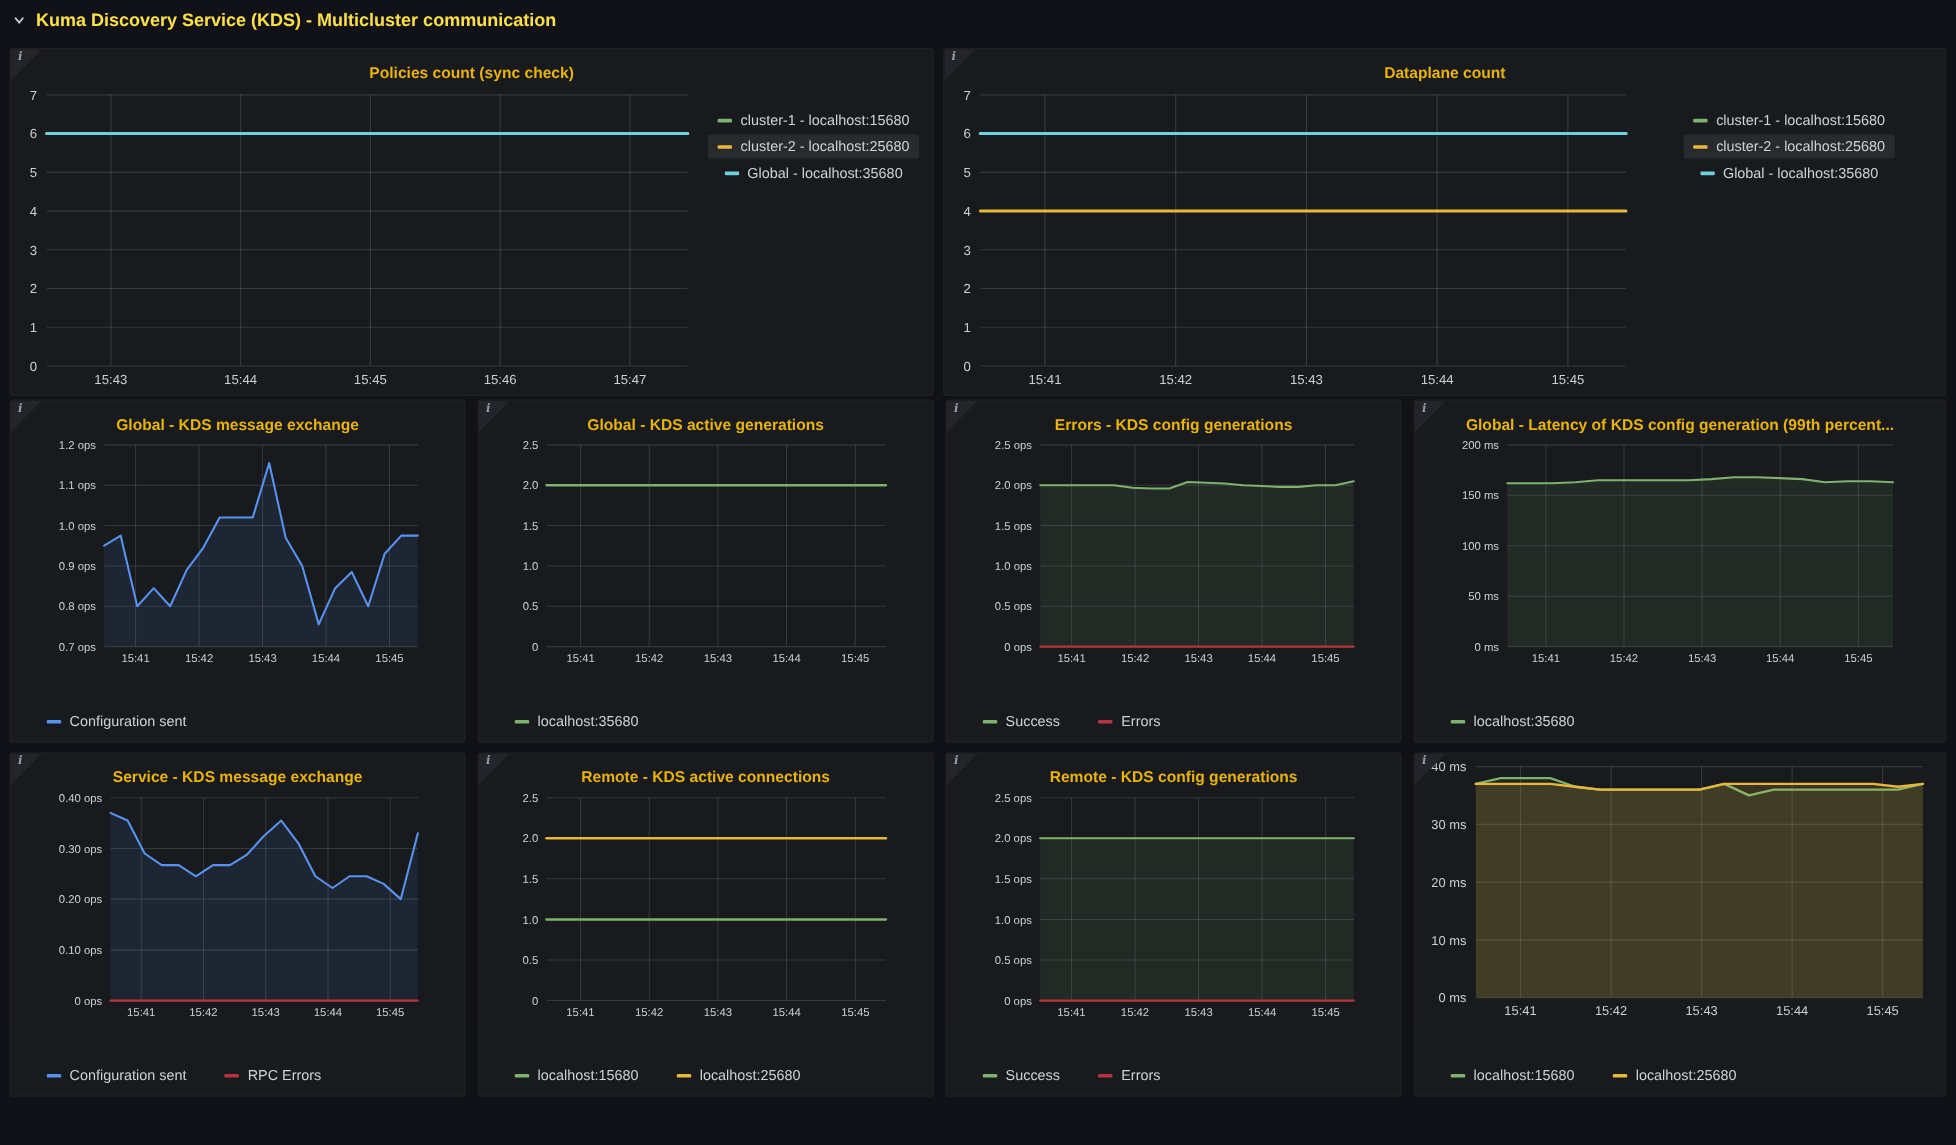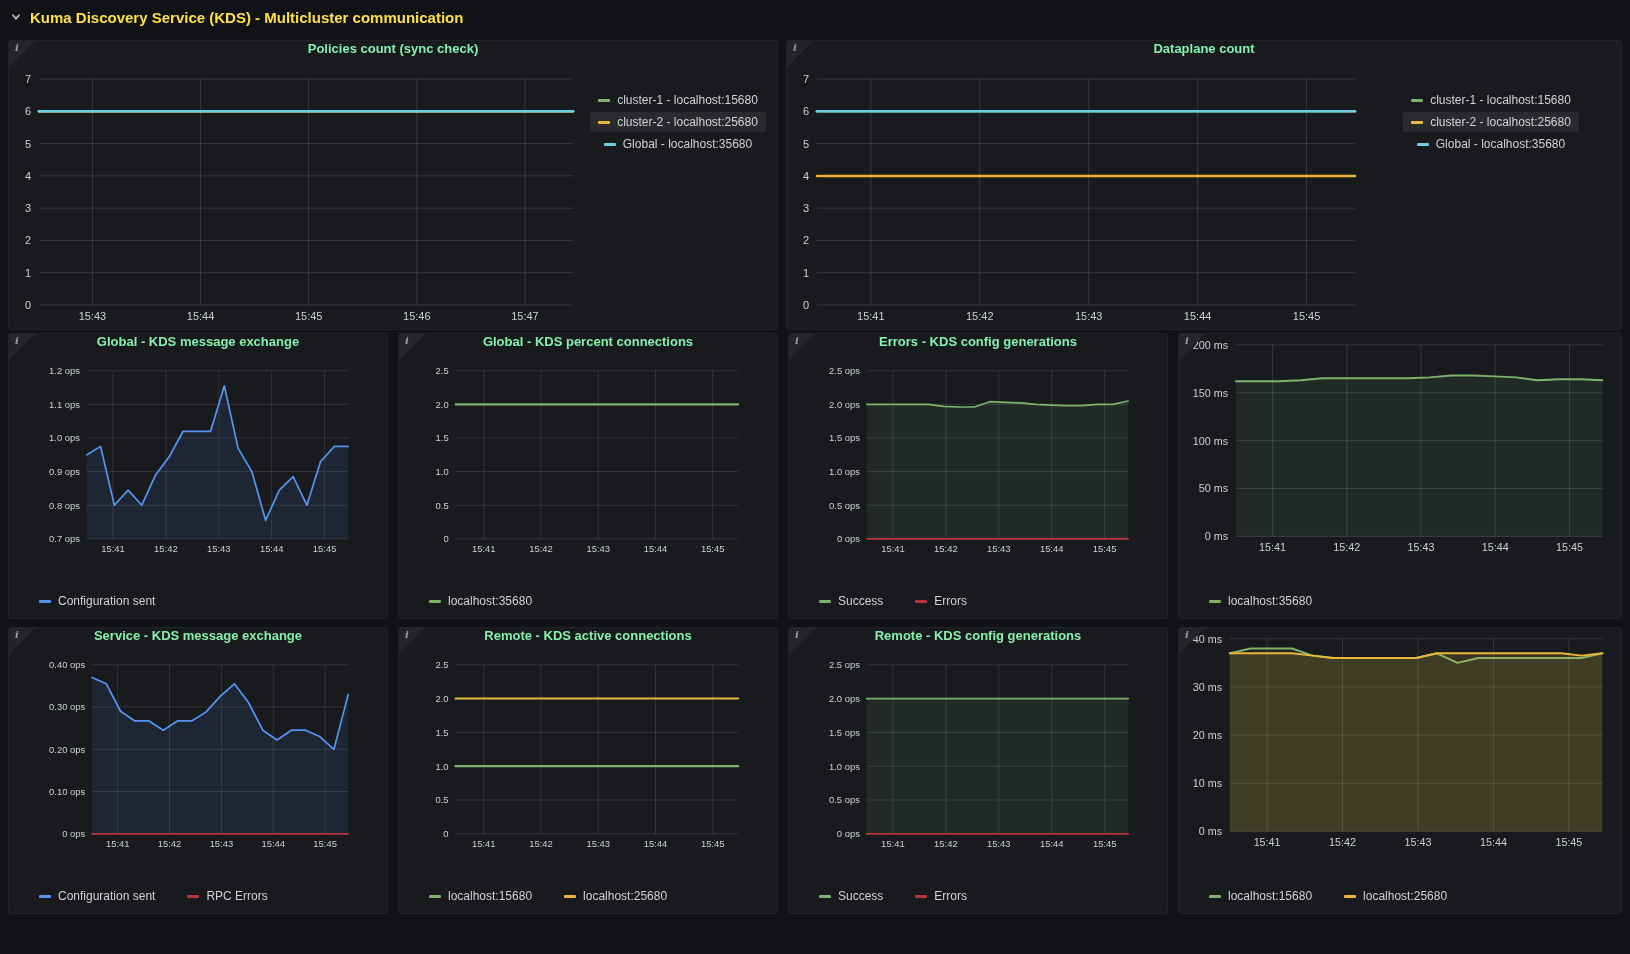--- a/index.html
+++ b/index.html
@@ -21,22 +21,22 @@
   }
   .info-corner{
     position:absolute;top:0;left:0;width:26px;height:26px;z-index:3;cursor:pointer;
     background:#23252b;clip-path:polygon(0 0,100% 0,0 100%);
   }
   .info-i{
     position:absolute;top:1px;left:6px;
     font:italic 700 10px "DejaVu Serif",serif;color:#989da3;
   }
   .panel-header{
-    height:27px;flex:0 0 27px;display:flex;align-items:flex-start;justify-content:center;
-    font-size:13px;font-weight:700;color:#86efac;white-space:nowrap;overflow:hidden;
+    height:27px;flex:0 0 27px;display:flex;align-items:flex-end;justify-content:center;
+    font-size:13px;font-weight:700;color:#eab308;white-space:nowrap;overflow:hidden;
     cursor:pointer;z-index:2;
   }
   .panel-body{flex:1;display:flex;min-height:0;padding:2px 4px 4px 4px;}
   .panel-body.legend-bottom-mode{flex-direction:column;}
   .chart{flex:1;min-width:0;min-height:0;position:relative;}
   .chart svg{display:block;width:100%;height:100%;}
   .tick{fill:#ccd0d4;font-size:11px;font-family:"Liberation Sans",sans-serif;}
   .legend-right{
     display:flex;flex-direction:column;align-items:center;
     padding-top:20px;gap:2px;flex:0 0 auto;box-sizing:border-box;
@@ -221,21 +221,21 @@
             <span>Configuration sent</span>
           </span>
         </div>
     </div>
   </section>
     <section class="panel" style="left: 398px; top: 333px; width: 380px; height: 286px;">
     <div class="info-corner">
       <span class="info-i">i</span>
     </div>
     <header class="panel-header">
-      <span>Global - KDS percent connections</span>
+      <span>Global - KDS active generations</span>
     </header>
     <div class="panel-body legend-bottom-mode">
       <div class="chart">
         <svg viewBox="0 0 370 225">
             <line x1="30.6" y1="205" x2="360" y2="205" stroke="rgba(255,255,255,0.13)" stroke-width="1"></line>
             <text class="tick" x="22.6" y="209" text-anchor="end">0</text>
             <line x1="30.6" y1="165.8" x2="360" y2="165.8" stroke="rgba(255,255,255,0.13)" stroke-width="1"></line>
             <text class="tick" x="22.6" y="169.8" text-anchor="end">0.5</text>
             <line x1="30.6" y1="126.6" x2="360" y2="126.6" stroke="rgba(255,255,255,0.13)" stroke-width="1"></line>
             <text class="tick" x="22.6" y="130.6" text-anchor="end">1.0</text>
@@ -312,20 +312,23 @@
             <i class="legend-marker" style="background: rgb(184, 52, 60);"></i>
             <span>Errors</span>
           </span>
         </div>
     </div>
   </section>
     <section class="panel" style="left: 1178px; top: 333px; width: 444px; height: 286px;">
     <div class="info-corner">
       <span class="info-i">i</span>
     </div>
+    <header class="panel-header">
+      <span>Global - Latency of KDS config generation (99th percent...</span>
+    </header>
     <div class="panel-body legend-bottom-mode">
       <div class="chart">
         <svg viewBox="0 0 434 225">
             <line x1="49.2" y1="205" x2="424" y2="205" stroke="rgba(255,255,255,0.13)" stroke-width="1"></line>
             <text class="tick" x="41.2" y="209" text-anchor="end">0 ms</text>
             <line x1="49.2" y1="156" x2="424" y2="156" stroke="rgba(255,255,255,0.13)" stroke-width="1"></line>
             <text class="tick" x="41.2" y="160" text-anchor="end">50 ms</text>
             <line x1="49.2" y1="107" x2="424" y2="107" stroke="rgba(255,255,255,0.13)" stroke-width="1"></line>
             <text class="tick" x="41.2" y="111" text-anchor="end">100 ms</text>
             <line x1="49.2" y1="58" x2="424" y2="58" stroke="rgba(255,255,255,0.13)" stroke-width="1"></line>

